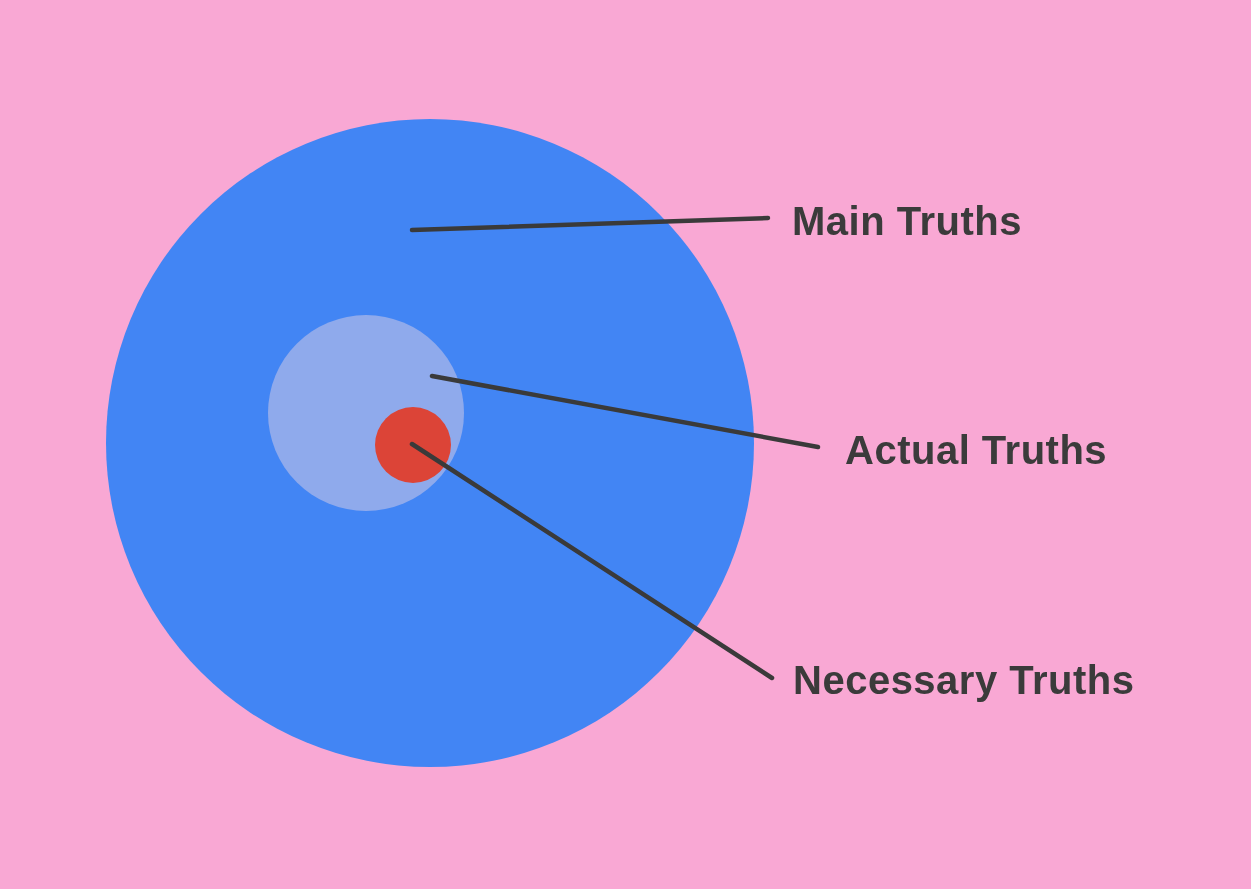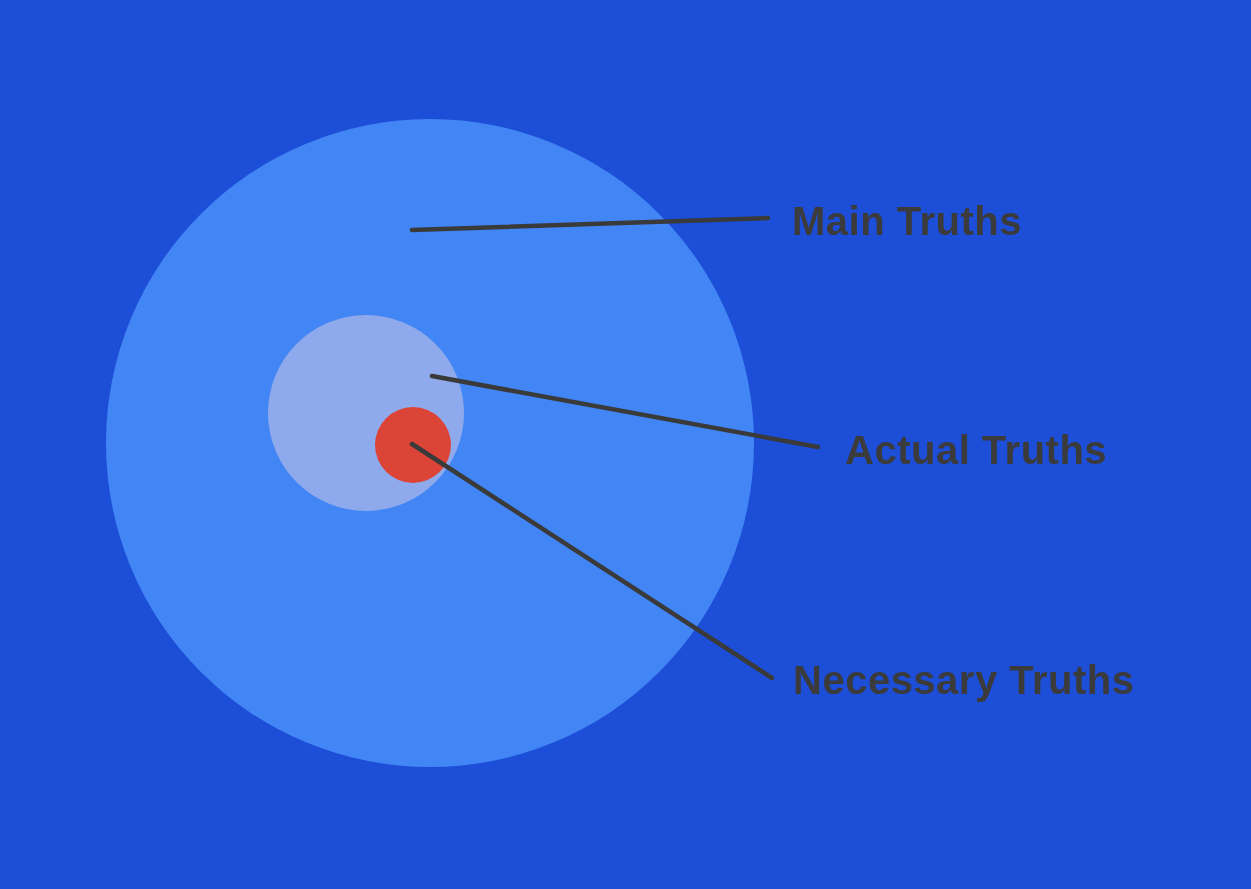--- a/index.html
+++ b/index.html
@@ -4,21 +4,21 @@
   <style>
     html, body {
       margin: 0;
       padding: 0;
       background: #ffffff;
     }
     .canvas {
       position: relative;
       width: 1251px;
       height: 889px;
-      background: #1d4ed8;
+      background: #f9a8d4;
       overflow: hidden;
       font-family: "Liberation Sans", "DejaVu Sans", sans-serif;
     }
     svg.diagram {
       display: block;
       width: 1251px;
       height: 889px;
     }
     svg.diagram text {
       font-family: "Liberation Sans", "DejaVu Sans", sans-serif;

